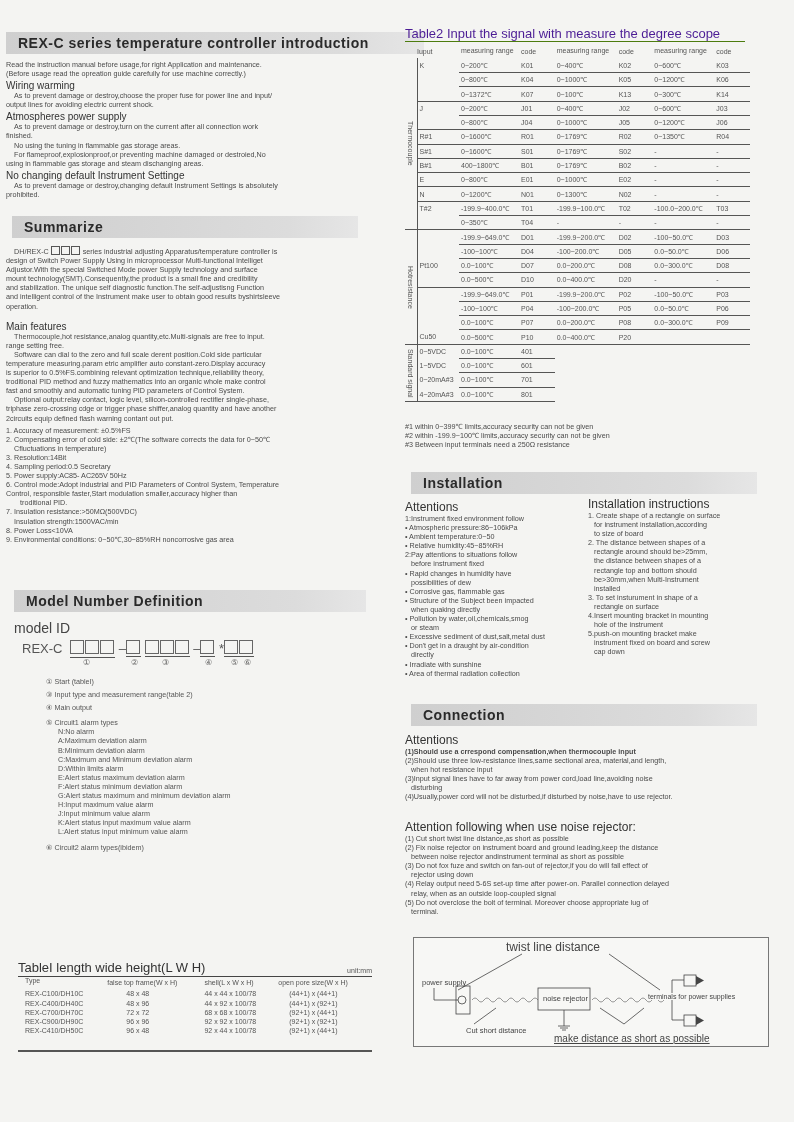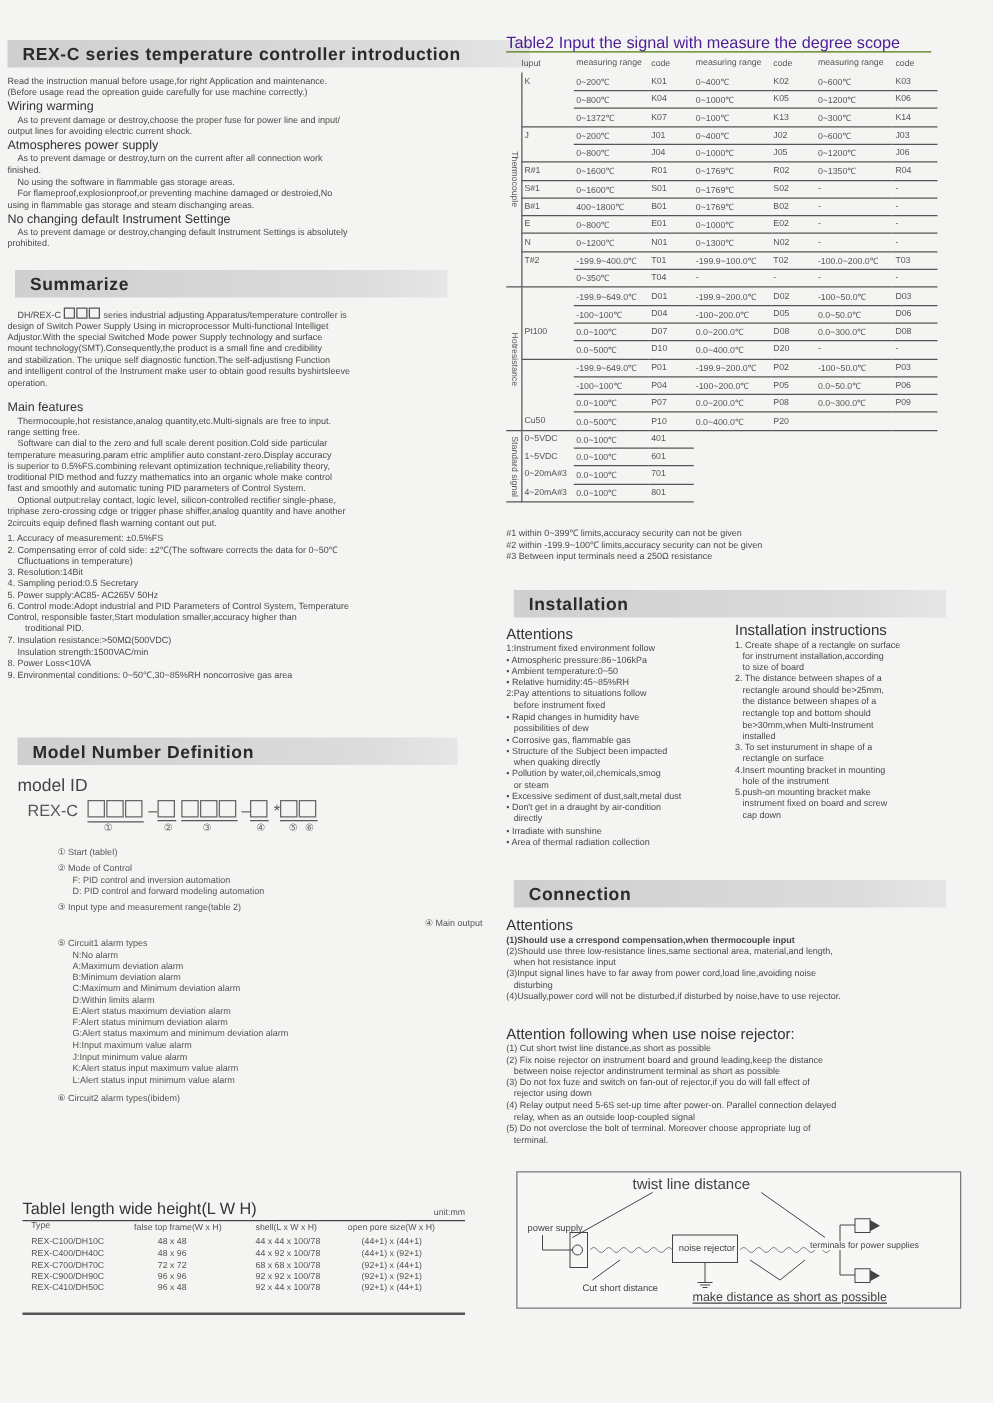--- a/index.html
+++ b/index.html
@@ -31,21 +31,21 @@
 
   <div style="position:absolute;top:60px;left:0;width:390px;">
     <p>Read the instruction manual before usage,for right Application and maintenance.</p>
     <p>(Before usage read the opreation guide carefully for use machine correctly.)</p>
     <div class="h">Wiring warming</div>
     <p class="ind">As to prevent damage or destroy,choose the proper fuse for power line and input/</p>
     <p>output lines for avoiding electric current shock.</p>
     <div class="h">Atmospheres power supply</div>
     <p class="ind">As to prevent damage or destroy,turn on the current after all connection work</p>
     <p>finished.</p>
-    <p class="ind">No using the software in flammable gas storage areas.</p>
+    <p class="ind">No using the tuning in flammable gas storage areas.</p>
     <p class="ind">For flameproof,explosionproof,or preventing machine damaged or destroied,No</p>
     <p>using in flammable gas storage and steam dischanging areas.</p>
     <div class="h">No changing default Instrument Settinge</div>
     <p class="ind">As to prevent damage or destroy,changing default Instrument Settings is absolutely</p>
     <p>prohibited.</p>
   </div>
 
   <div class="banner" style="position:absolute;top:216px;left:6px;width:346px;">Summarize</div>
 
   <div style="position:absolute;top:246px;left:0;width:390px;">
@@ -100,27 +100,22 @@
     <span style="position:absolute;left:77px;">①</span>
     <span style="position:absolute;left:125px;">②</span>
     <span style="position:absolute;left:156px;">③</span>
     <span style="position:absolute;left:199px;">④</span>
     <span style="position:absolute;left:225px;">⑤</span>
     <span style="position:absolute;left:238px;">⑥</span>
   </div>
 
   <div style="position:absolute;top:677px;left:40px;width:340px;font-size:7.2px;line-height:9.1px;color:#555;">
     <div style="margin-bottom:4px;"><span>①</span> <span>Start (tableI)</span></div>
-    <div style="margin-bottom:4px;"><span>②</span> <span>Mode of Control</span>
-      <div style="padding-left:12px;">
-          <div>F: PID control and inversion automation</div>
-          <div>D: PID control and forward modeling automation</div>
-        </div></div>
     <div style="margin-bottom:4px;"><span>③</span> <span>Input type and measurement range(table 2)</span></div>
-    <div style="margin-bottom:6px;text-align:right;"><span>④</span> <span>Main output</span>
+    <div style="margin-bottom:6px;"><span>④</span> <span>Main output</span>
       </div>
     <div style="margin-bottom:6px;"><span>⑤</span> <span>Circuit1 alarm types</span>
       <div style="padding-left:12px;">
           <div>N:No alarm</div>
           <div>A:Maximum deviation alarm</div>
           <div>B:Minimum deviation alarm</div>
           <div>C:Maximum and Minimum deviation alarm</div>
           <div>D:Within limits alarm</div>
           <div>E:Alert status maximum deviation alarm</div>
           <div>F:Alert status minimum deviation alarm</div>

